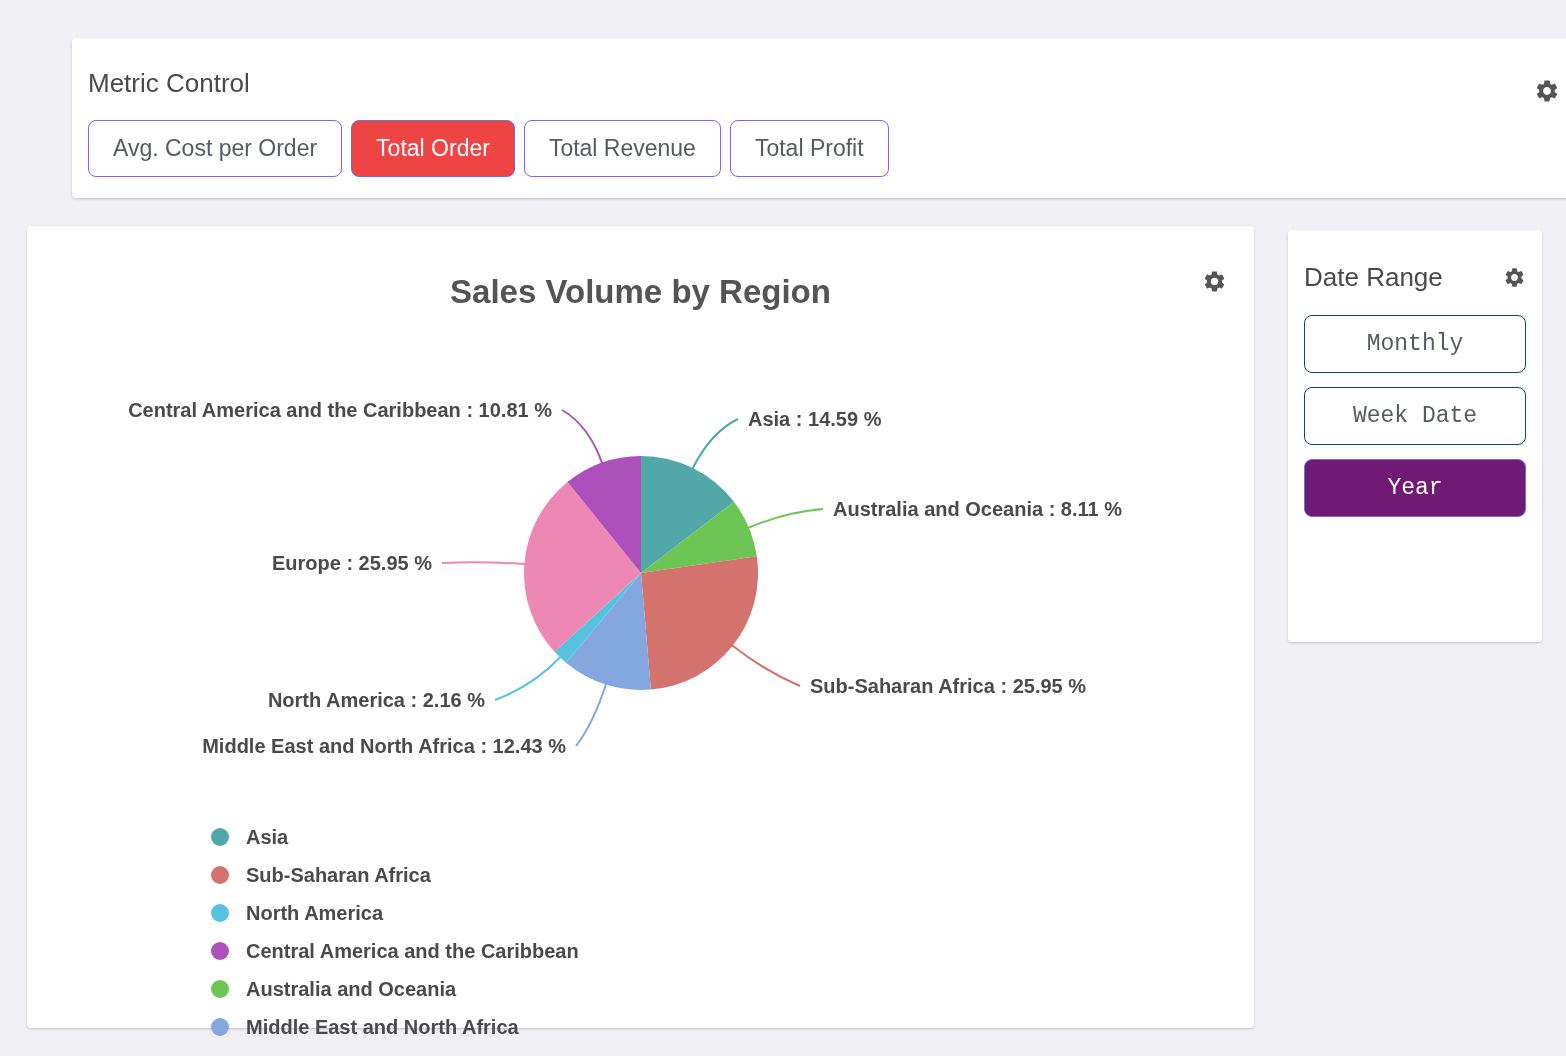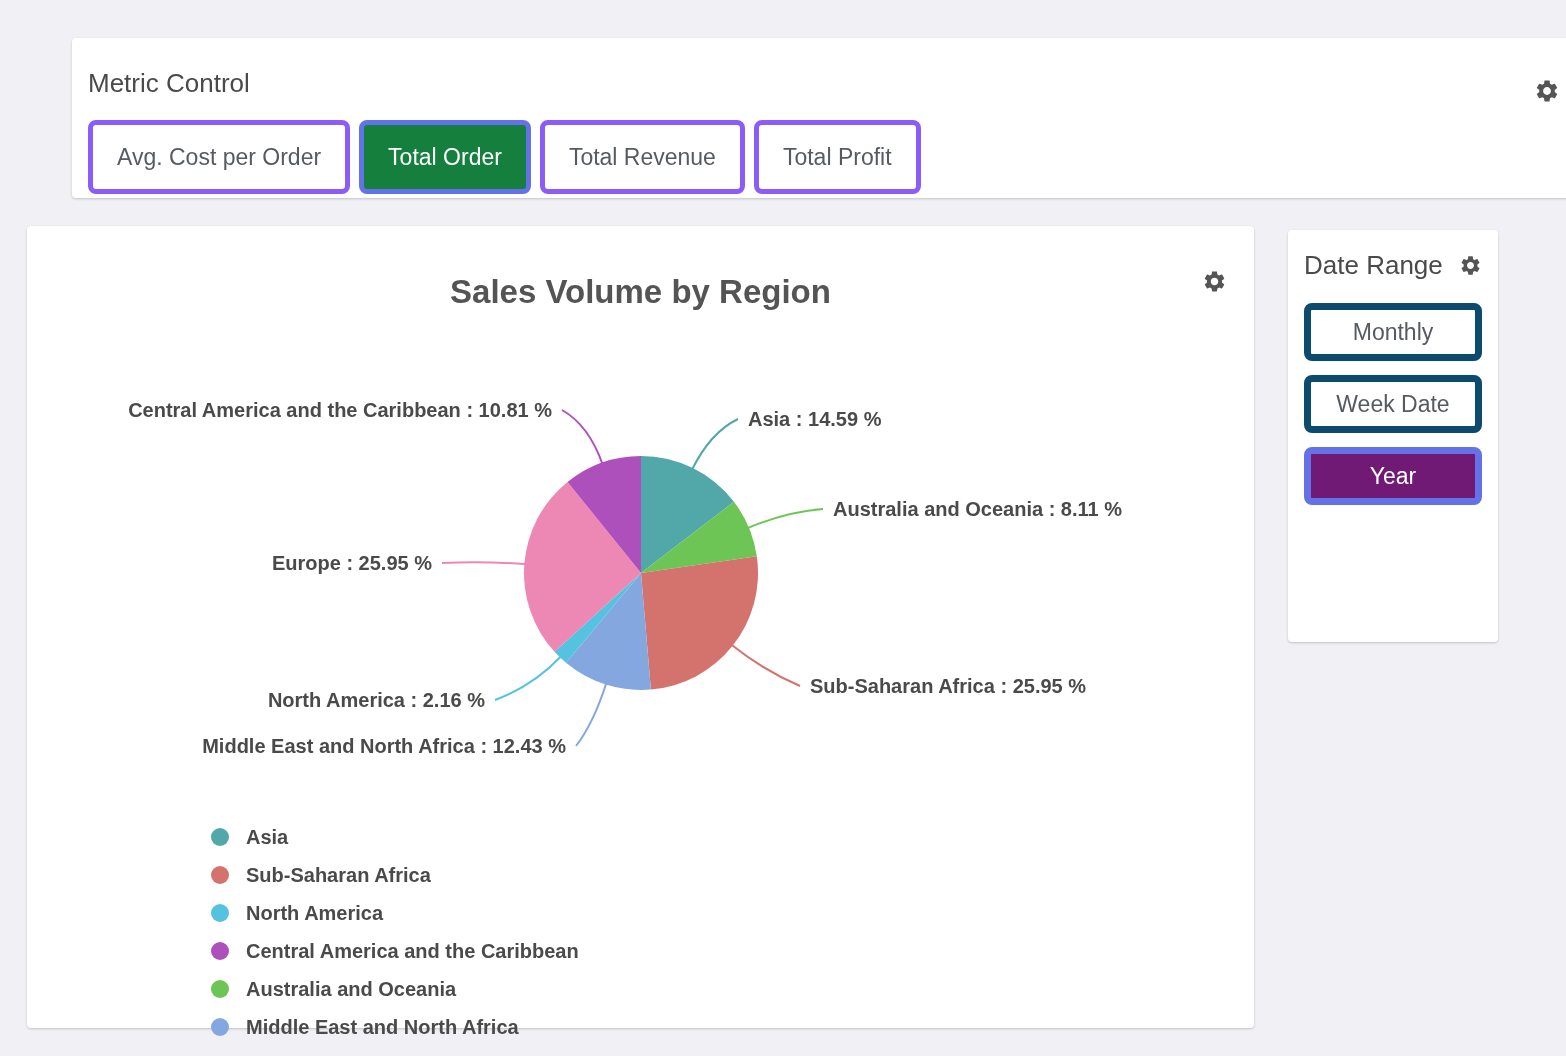--- a/index.html
+++ b/index.html
@@ -11,67 +11,67 @@
     overflow:hidden;
   }
   .card {
     position:absolute;
     background:#fff;
     border-radius:4px;
     box-shadow:0 1px 3px rgba(0,0,0,.12), 0 1px 2px rgba(0,0,0,.08);
   }
   .metric-card { left:27px; top:38px; width:1512px; height:160px; padding:30px 16px 0 16px;margin-left:45px; }
   .chart-card  { left:27px; top:226px; width:1227px; height:802px; }
-  .date-card   { left:1288px; top:230px; width:210px; height:412px; padding:20px 16px 0 16px; }
+  .date-card   { left:1288px; top:230px; width:254px; height:412px; padding:32px 16px 0 16px; }
 
   .panel-title { font-size:26px; color:#4a4a4a; font-weight:400; }
 
   .gear { position:absolute; cursor:pointer; }
   .gear svg { display:block; }
   .metric-gear { right:24px; top:40px; }
   .chart-gear  { right:27px; top:43px; }
   .date-gear   { position:static; }
 
   .metric-buttons { display:flex; gap:9px; margin-top:21px; }
   .pill-btn {
-    height:74px;
+    height:57px;
     padding:0 24px;
     font-size:23px;
     font-family:inherit;
     color:#565b61;
     background:#fff;
-    border:5px solid #8b5cf6;
+    border:1px solid #8b5cf6;
     border-radius:8px;
     cursor:pointer;
     white-space:nowrap;
   }
-  .pill-btn.selected { background:#15803d; border-color:#6572E7; color:#fff; }
+  .pill-btn.selected { background:#ef4444; border-color:#6572E7; color:#fff; }
 
   .chart-title { text-align:center; margin-top:47px; font-size:33px; color:#545454; font-weight:700; }
   .chart-svg { display:block; width:1225px; height:420px; margin:57px auto 0 auto; }
   .slice-label { font-family:"Liberation Sans","DejaVu Sans",sans-serif; font-size:20px; font-weight:bold; fill:#4a4a4a; }
   .leader { fill:none; stroke-width:2; }
   .pie-slice { cursor:pointer; }
 
   .legend { display:flex; margin:30px 0 0 184px;flex-direction:column; }
   .legend-col1 { width:457px; }
   .legend-row { display:flex; align-items:center; height:38px; gap:17px; cursor:pointer; }
   .legend-dot { width:18px; height:18px; border-radius:50%; flex:0 0 auto; }
   .legend-label { font-size:20px; font-weight:bold; color:#4a4a4a; white-space:nowrap; }
 
   .date-title-row { display:flex; align-items:center; justify-content:space-between; }
   .date-buttons { margin-top:22px; display:flex; flex-direction:column; gap:14px; }
   .date-btn {
     width:100%;
     height:58px;
     font-size:23px;
-    font-family:Liberation Sans, sans-serif;
+    font-family:Liberation Mono, monospace;
     color:#565b61;
     background:#fff;
-    border:7px solid #0c4a6e;
+    border:1px solid #0c4a6e;
     border-radius:8px;
     cursor:pointer;
   }
   .date-btn.selected { background:#701a75; border-color:#6572E7; color:#fff; }
 </style>
 </head>
 <body>
 
 <div class="card metric-card">
   <div class="panel-title">Metric Control</div>

